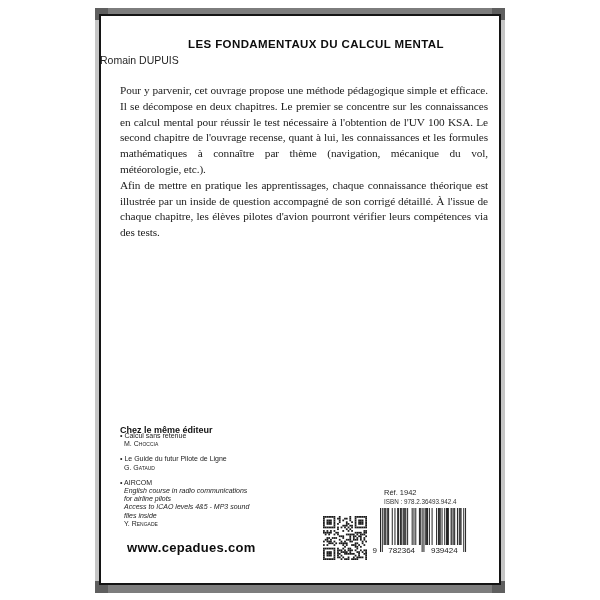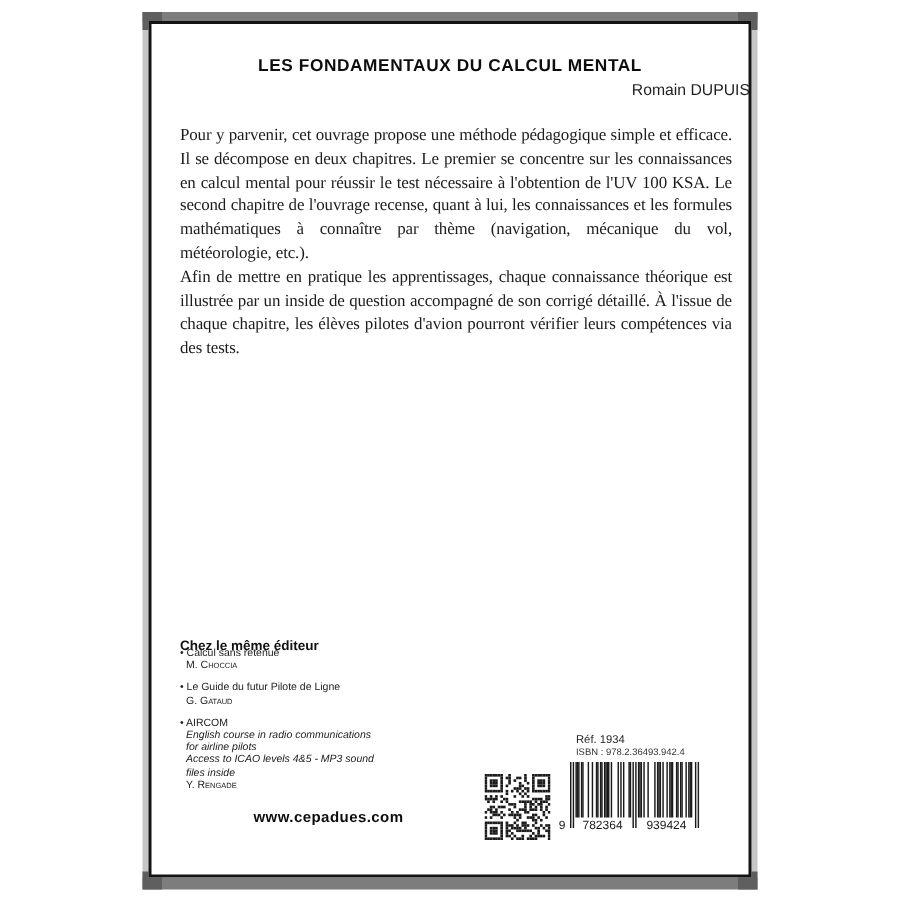--- a/index.html
+++ b/index.html
@@ -13,39 +13,39 @@
   .side.l{left:95px}.side.r{left:500px}
   .cap{position:absolute;width:13px;height:12px;background:#5f5f5f;}
   .cap.tl{left:95px;top:8px}.cap.tr{left:492px;top:8px}
   .cap.bl{left:95px;top:581px}.cap.br{left:492px;top:581px}
 
   
   .page{position:absolute;left:99px;top:14px;width:402px;height:571px;background:#ffffff;
         border:2px solid #141414;box-sizing:border-box;}
 
   .title{position:absolute;left:100px;top:38px;width:400px;text-align:center;
-         font-weight:bold;font-size:11.5px;letter-spacing:.4px;color:#0d0d0d;}
-  .author{position:absolute;left:100px;top:54px;width:400px;text-align:right;
+         font-weight:bold;font-size:11.5px;letter-spacing:.4px;color:#0d0d0d;padding-left:16px;}
+  .author{position:absolute;left:100px;top:54px;width:400px;text-align:left;
           font-size:10.5px;color:#1f1f1f;}
 
   .body-text{position:absolute;left:120px;top:83px;width:368px;
              font-family:"Liberation Serif",serif;font-size:11.3px;line-height:15.8px;
              letter-spacing:-.1px;text-align:justify;color:#1c1c1c;}
   .body-text p{margin:0;}
 
   .pub-heading{position:absolute;left:120px;top:425px;font-size:9px;font-weight:bold;color:#111;}
 
   .books{position:absolute;left:120px;top:432px;width:215px;font-size:7px;line-height:8.2px;color:#222;}
   .book-item{margin-bottom:7px;}
   .book-item .t::before{content:"• ";}
   .book-item .auth{font-variant:small-caps;padding-left:4px;display:block;}
   .book-item .detail{font-style:italic;padding-left:4px;display:block;}
 
-  .website{position:absolute;left:127px;top:540px;font-size:10px;font-weight:bold;
-           letter-spacing:.3px;color:#0d0d0d;margin-left:42px;}
+  .website{position:absolute;left:127px;top:540px;font-size:13px;font-weight:bold;
+           letter-spacing:.3px;color:#0d0d0d;}
 
   .ref{position:absolute;left:384px;top:488px;font-size:7.5px;color:#1f1f1f;}
   .isbn{position:absolute;left:384px;top:498px;font-size:6.3px;color:#333;}
   .barcode{position:absolute;left:372px;top:508px;width:95px;height:46px;}
   .qr{position:absolute;left:323px;top:516px;width:44px;height:44px;}
 </style>
 </head>
 <body>
 
 <div id="stage">
@@ -85,21 +85,21 @@
       <span class="detail">English course in radio communications</span>
       <span class="detail">for airline pilots</span>
       <span class="detail">Access to ICAO levels 4&amp;5 - MP3 sound</span>
       <span class="detail">files inside</span>
       <span class="auth">Y. Rengade</span>
     </div>
   </div>
 
   <div class="website">www.cepadues.com</div>
 
-  <div class="ref">Réf. 1934</div>
+  <div class="ref">Réf. 1942</div>
   <div class="isbn">ISBN : 978.2.36493.942.4</div>
 
   <svg class="qr" id="qr-svg" viewBox="0 0 44 44">
       <rect x="0.00" y="0.00" width="1.76" height="1.76" fill="#1a1a1a"></rect>
       <rect x="1.76" y="0.00" width="1.76" height="1.76" fill="#1a1a1a"></rect>
       <rect x="3.52" y="0.00" width="1.76" height="1.76" fill="#1a1a1a"></rect>
       <rect x="5.28" y="0.00" width="1.76" height="1.76" fill="#1a1a1a"></rect>
       <rect x="7.04" y="0.00" width="1.76" height="1.76" fill="#1a1a1a"></rect>
       <rect x="8.80" y="0.00" width="1.76" height="1.76" fill="#1a1a1a"></rect>
       <rect x="10.56" y="0.00" width="1.76" height="1.76" fill="#1a1a1a"></rect>

